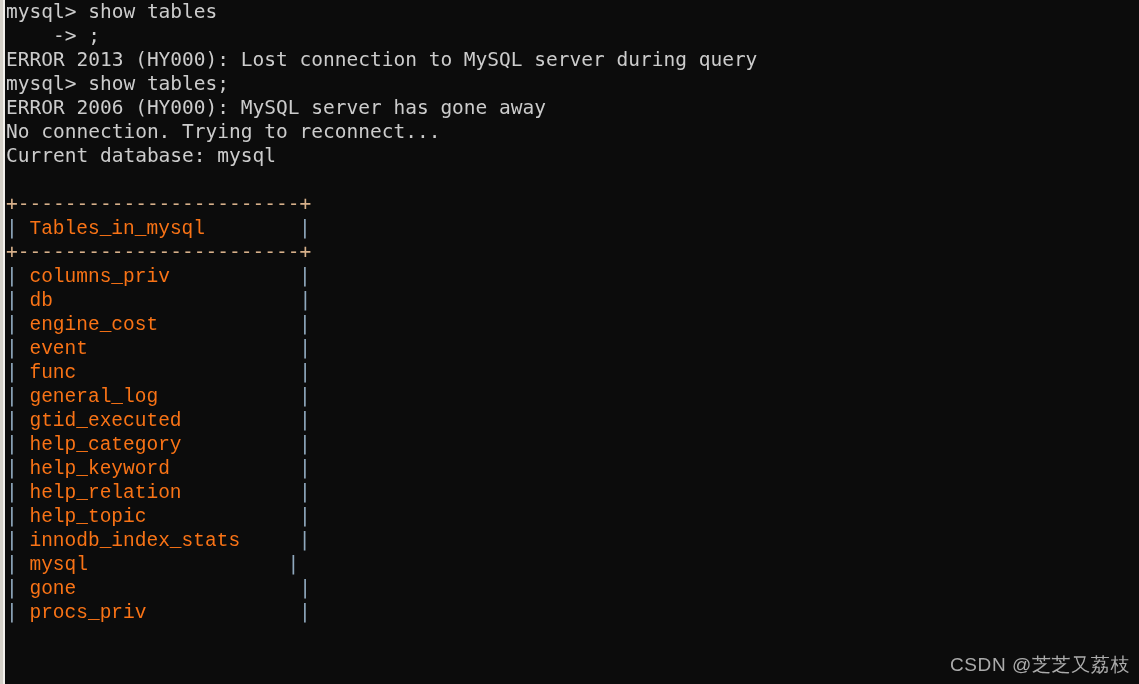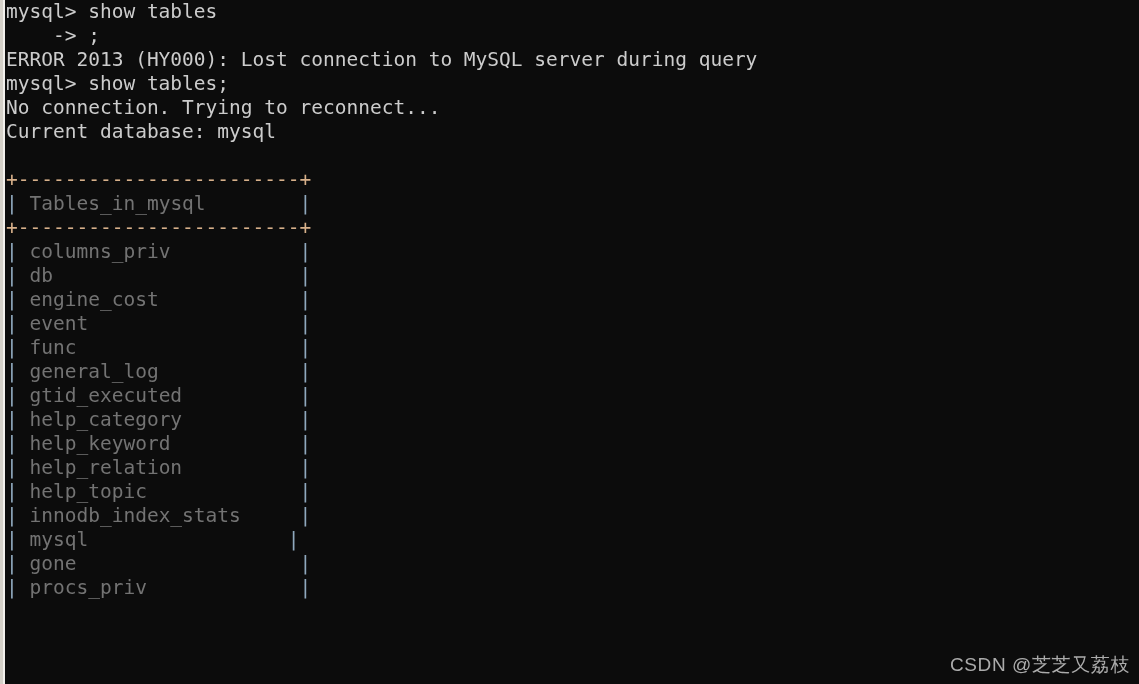--- a/index.html
+++ b/index.html
@@ -54,21 +54,21 @@
     padding-left: 1px;
   }
   .line.blank { color: transparent; }
   .rule {
     color: #d7b08a;
   }
   .bar {
     color: #8fa8bd;
   }
   .cellpad { color: transparent; }
-  .ttxt { color: #737373; }
+  .ttxt { color: #f97316; font-family: Liberation Mono, monospace; }
 
   #watermark {
     position: absolute;
     right: 9px;
     bottom: 6px;
     font-family: Liberation Sans, sans-serif;
     font-size: 19px;
     color: #b9b9b9;
     letter-spacing: 0.6px;
     white-space: nowrap;
@@ -83,20 +83,21 @@
 
   <div id="left-edge"></div>
   <div id="left-edge-inner"></div>
 
   <div id="console">
 
     <div class="line">mysql&gt; show tables</div>
     <div class="line">    -&gt; ;</div>
     <div class="line">ERROR 2013 (HY000): Lost connection to MySQL server during query</div>
     <div class="line">mysql&gt; show tables;</div>
+    <div class="line">ERROR 2006 (HY000): MySQL server has gone away</div>
     <div class="line">No connection. Trying to reconnect...</div>
     <div class="line">Current database: mysql</div>
     <div class="line blank">&nbsp;</div>
 
     <div class="line rule">+------------------------+</div>
 
     <div class="line"><span class="bar">|</span><span class="ttxt"> </span><span class="ttxt">Tables_in_mysql</span><span class="cellpad">        </span><span class="bar">|</span></div>
 
     <div class="line rule">+------------------------+</div>
 

